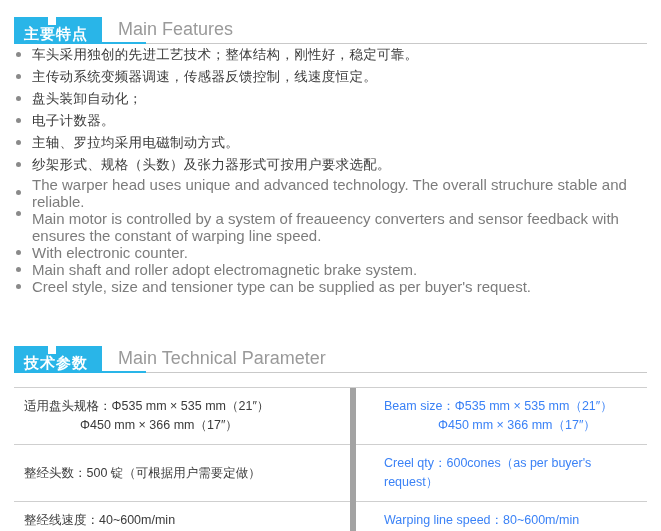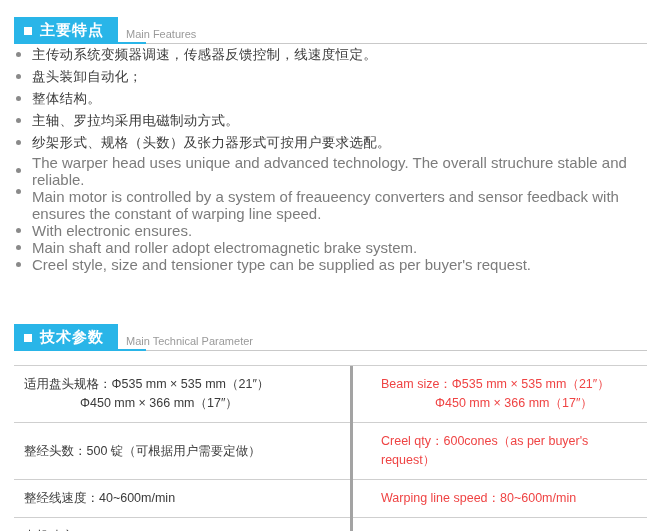--- a/index.html
+++ b/index.html
@@ -31,38 +31,39 @@
     margin-top: 10px;
   }
   .head-tab {
     background: #29b5e8;
     color: #ffffff;
     height: 27px;
     display: flex;
     align-items: center;
     padding: 0 14px 0 10px;
     box-sizing: border-box;
+    flex-direction: column;
   }
   .head-tab .sq {
     width: 8px;
     height: 8px;
     background: #ffffff;
     margin-right: 8px;
     flex: 0 0 auto;
   }
   .head-tab .cn {
     font-size: 15px;
     font-weight: bold;
     letter-spacing: 1px;
     white-space: nowrap;
   }
   .head-en {
     color: #9a9a9a;
-    font-size: 11px;
-    padding: 0 0 4px 8px;
+    font-size: 18px;
+    padding: 0 0 4px 16px;
     white-space: nowrap;
   }
   .head-rule {
     position: absolute;
     left: 0;
     right: 0;
     bottom: 0;
     height: 1px;
     background: #c9c9c9;
   }
@@ -142,24 +143,24 @@
   table.spec td {
     border-bottom: 1px solid #cfcfcf;
     padding: 9px 10px;
     vertical-align: middle;
     font-size: 12.5px;
     line-height: 19px;
   }
   table.spec td.cn {
     width: 316px;
     color: #3b3b3b;
-    border-right: 3px solid #a3a3a3;
+    border-right: 6px solid #a3a3a3;
   }
   table.spec td.en {
-    color: #ef4444;
+    color: #3b82f6;
     padding-left: 28px;
   }
   .ind {
     display: block;
     padding-left: 56px;
   }
   .ind-en {
     display: block;
     padding-left: 54px;
   }
@@ -176,31 +177,32 @@
     <div class="head-tab">
       <span class="sq"></span>
       <span class="cn">主要特点</span>
     </div>
     <div class="head-en">Main Features</div>
     <div class="head-rule"></div>
     <div class="head-rule-blue"></div>
   </div>
 
   <ul class="list cn-list">
+    <li>车头采用独创的先进工艺技术；整体结构，刚性好，稳定可靠。</li>
     <li>主传动系统变频器调速，传感器反馈控制，线速度恒定。</li>
     <li>盘头装卸自动化；</li>
-    <li>整体结构。</li>
+    <li>电子计数器。</li>
     <li>主轴、罗拉均采用电磁制动方式。</li>
     <li>纱架形式、规格（头数）及张力器形式可按用户要求选配。</li>
   </ul>
 
   <ul class="list en-list">
     <li>The warper head uses unique and advanced technology. The overall struchure stable and reliable.</li>
     <li class="two-line">Main motor is controlled by a system of freaueency converters and sensor feedback with ensures the constant of warping line speed.</li>
-    <li>With electronic ensures.</li>
+    <li>With electronic counter.</li>
     <li>Main shaft and roller adopt electromagnetic brake system.</li>
     <li>Creel style, size and tensioner type can be supplied as per buyer's request.</li>
   </ul>
 
   <div class="section-head sec2">
     <div class="head-tab">
       <span class="sq"></span>
       <span class="cn">技术参数</span>
     </div>
     <div class="head-en">Main Technical Parameter</div>

